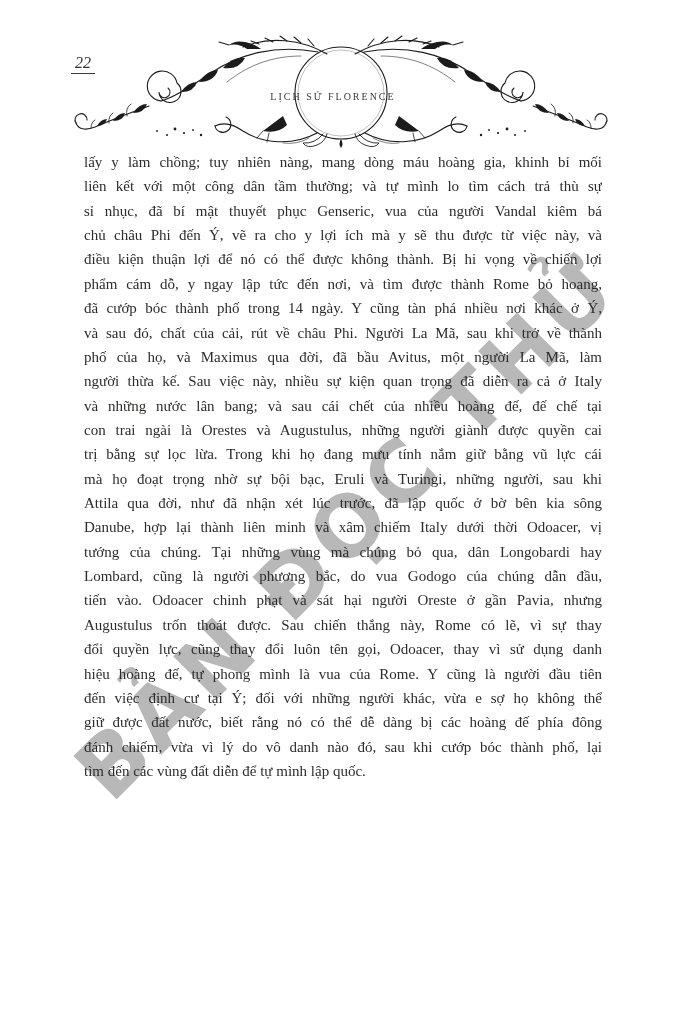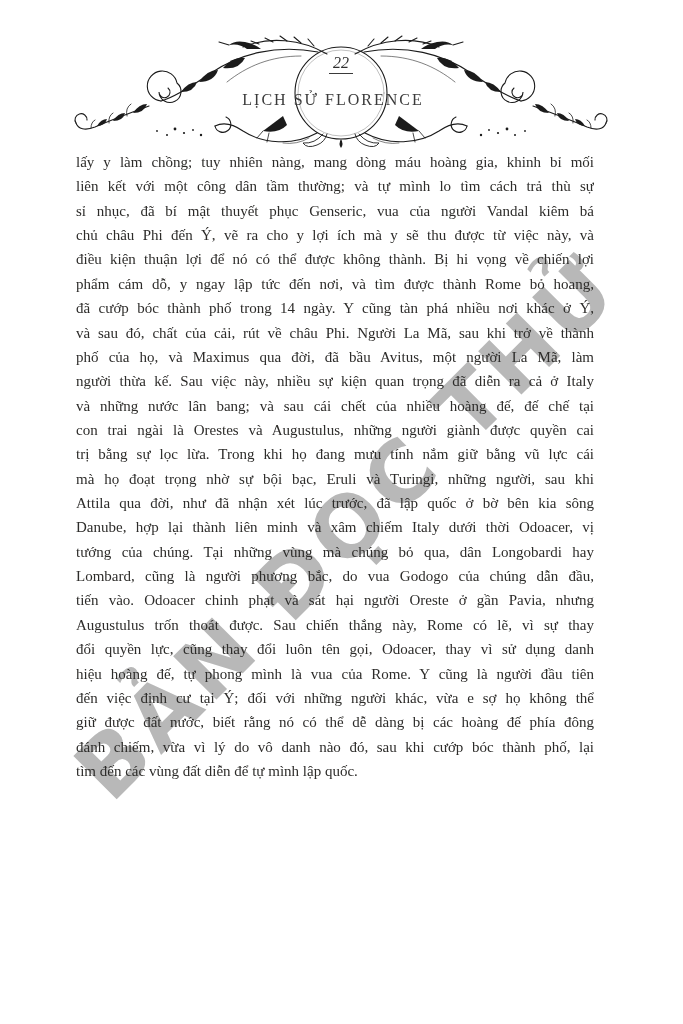--- a/index.html
+++ b/index.html
@@ -35,42 +35,42 @@
   
   .ornament{
     position:absolute;
     left:71px;top:34px;
     width:540px;height:114px;
     z-index:2;
   }
   .ornament svg{position:absolute;left:0;top:0;width:100%;height:100%;}
   .page-num{
     position:absolute;top:20px;left:0;right:0;
-    text-align:center;
+    text-align:left;
     font-style:italic;
     font-size:16px;
     color:#2f2f2f;
   }
   .page-num span{
     display:inline-block;
     padding:0 4px 1px 4px;
     border-bottom:1px solid #3a3a3a;
   }
   .running-title{
     position:absolute;top:57px;left:0;right:16px;
     text-align:center;
-    font-size:16px;
+    font-size:10px;
     letter-spacing:2px;
     color:#3b3b3b;
     white-space:nowrap;
   }
   
   .bodytext{
     position:absolute;
-    left:76px;top:150px;
+    left:84px;top:150px;
     width:518px;
     z-index:2;
     color:var(--ink);
     font-size:15px;
     font-family:Liberation Serif, serif;
   }
   .line{
     height:24.36px;
     line-height:24.36px;
     overflow:hidden;

